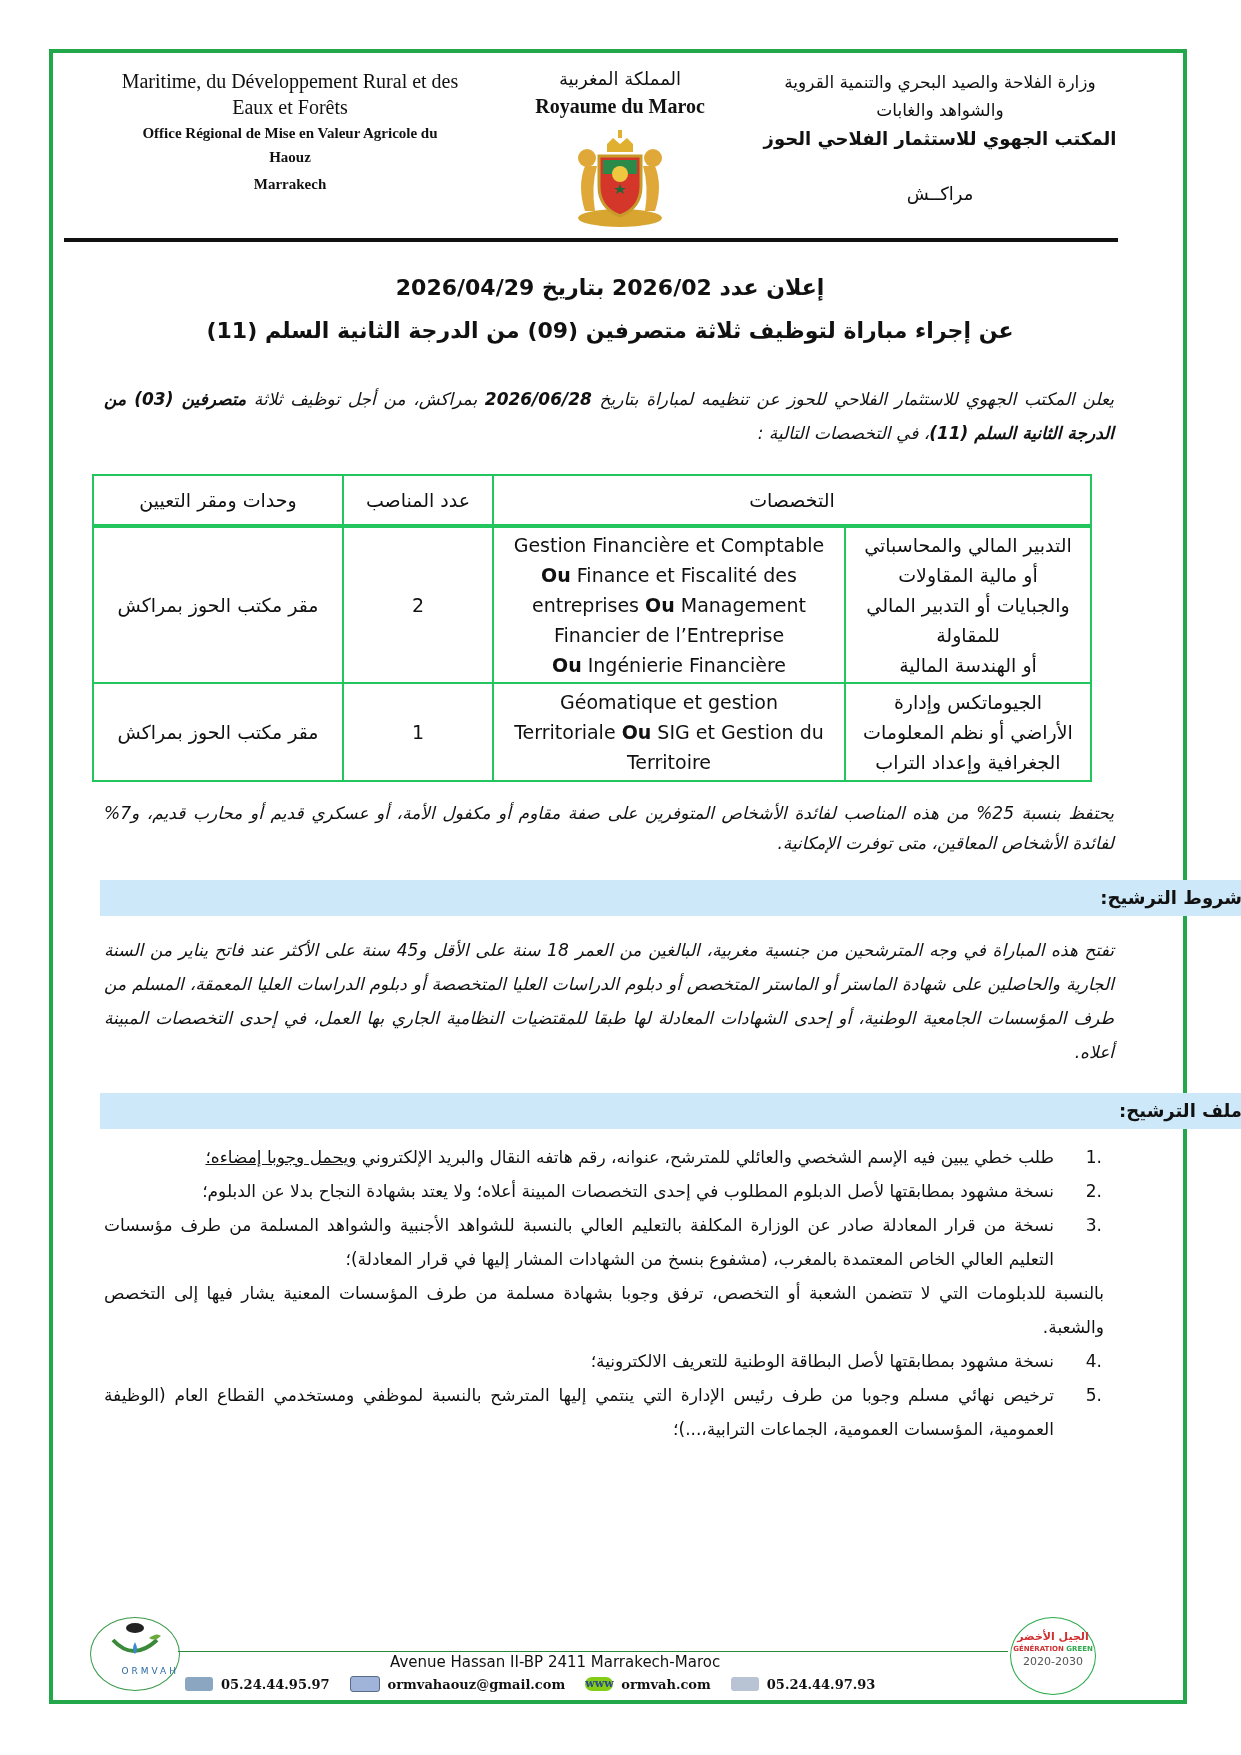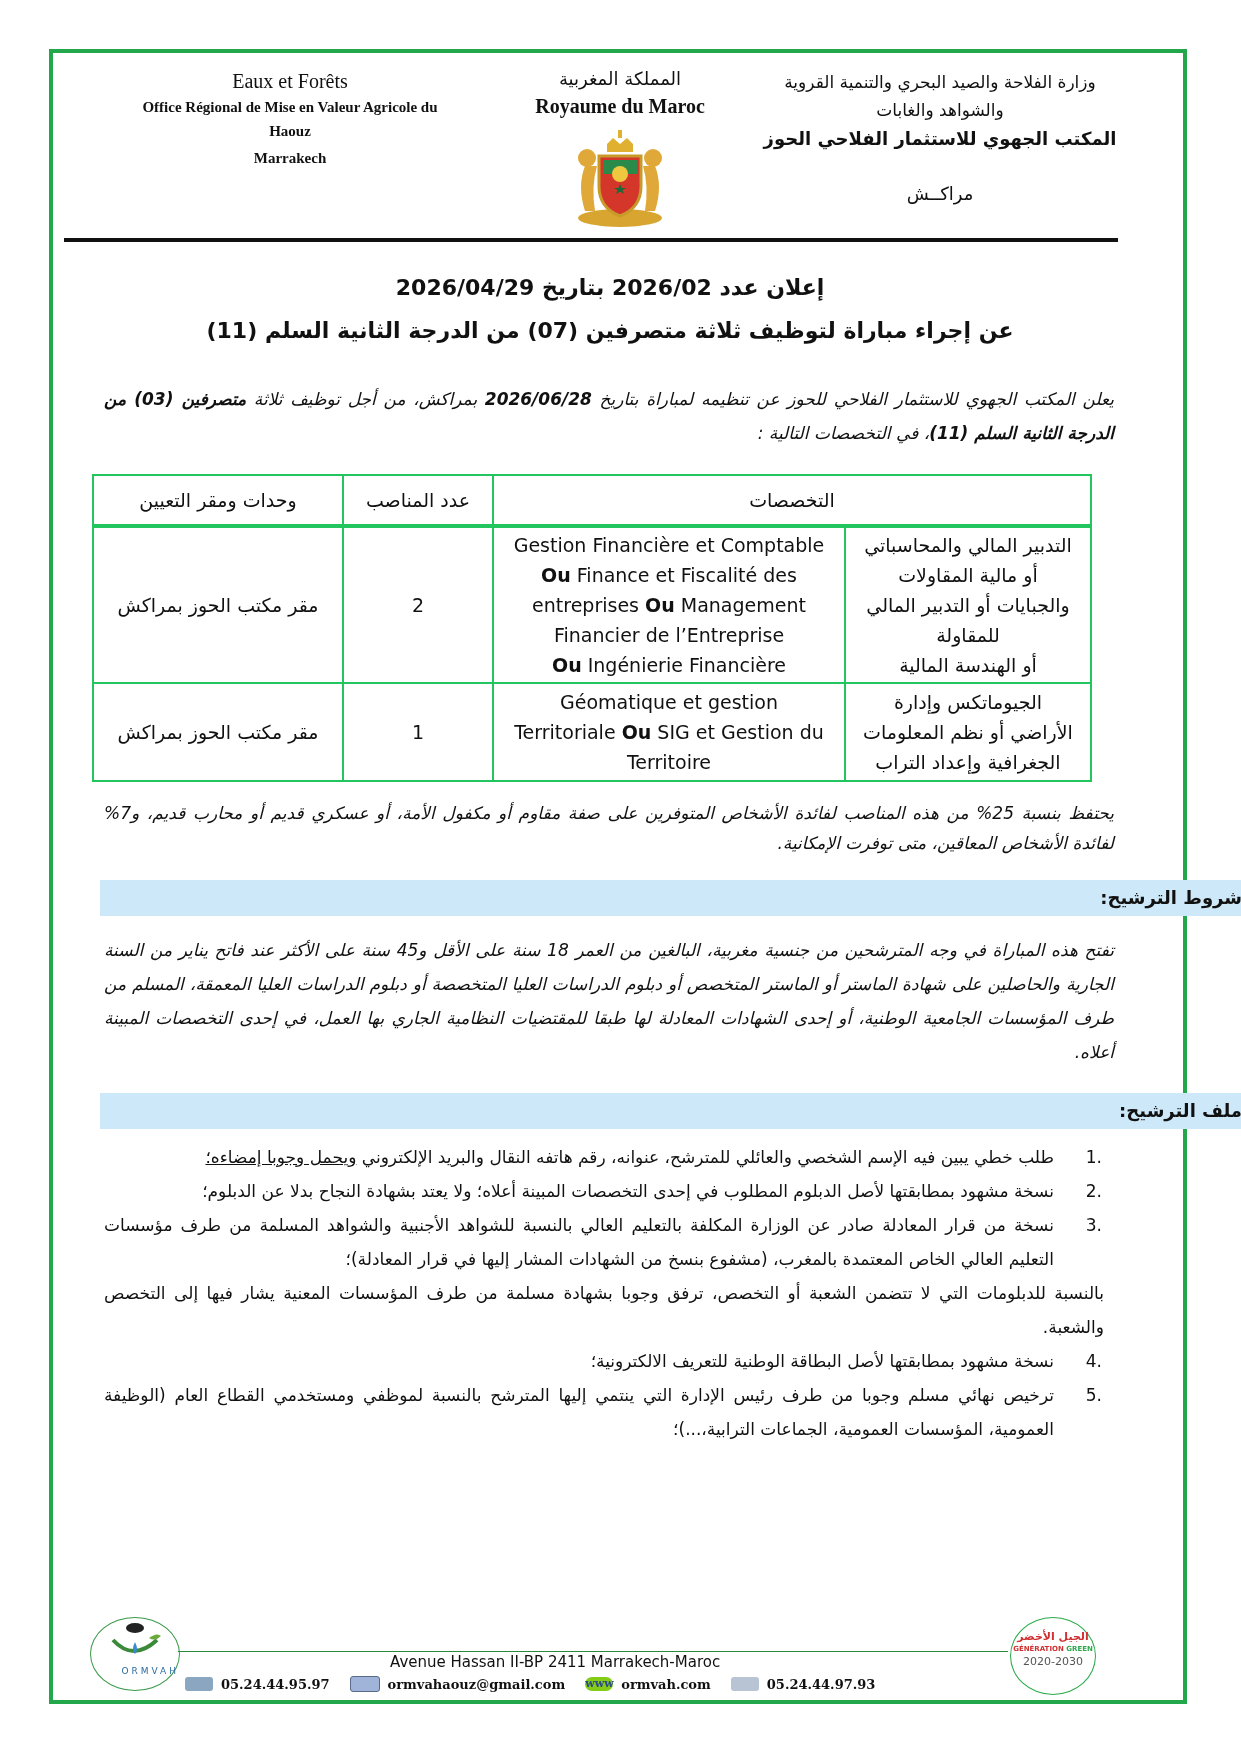--- a/index.html
+++ b/index.html
@@ -43,20 +43,21 @@
   .ico.mail { background:#9fb4d8; border:1px solid #5a6a8a; }
   .ico.www { background:#84cc16; border-radius:7px; font-size:11px; color:#2a4a8a; line-height:14px; }
   .ico.fax { background:#b8c4d4; }
 </style>
 </head>
 <body>
 
 <div class="frame"></div>
 
 <div class="hdr-left">
+  <div class="l1">Maritime, du Développement Rural et des</div>
   <div class="l1">Eaux et Forêts</div>
   <div class="l2">Office Régional de Mise en Valeur Agricole du</div>
   <div class="l2">Haouz</div>
   <div class="l3">Marrakech</div>
 </div>
 
 <div class="hdr-mid">
   <div class="ar">المملكة المغربية</div>
   <div class="fr">Royaume du Maroc</div>
   <div class="emblem">
@@ -79,21 +80,21 @@
 <div class="hdr-right">
   <div class="r1">وزارة الفلاحة والصيد البحري والتنمية القروية</div>
   <div class="r1">والشواهد والغابات</div>
   <div class="r2">المكتب الجهوي للاستثمار الفلاحي الحوز</div>
   <div class="r3">مراكــش</div>
 </div>
 
 <div class="hdr-rule"></div>
 
 <div class="title" style="top:275px;">إعلان عدد 2026/02 بتاريخ 2026/04/29</div>
-<div class="title" style="top:318px;">عن إجراء مباراة لتوظيف ثلاثة متصرفين (07) من الدرجة الثانية السلم (11)</div>
+<div class="title" style="top:318px;">عن إجراء مباراة لتوظيف ثلاثة متصرفين (09) من الدرجة الثانية السلم (11)</div>
 
 <div class="para" style="top:382px;">
   <span>يعلن المكتب الجهوي للاستثمار الفلاحي للحوز عن تنظيمه لمباراة بتاريخ </span><b>2026/06/28</b><span> بمراكش، من أجل توظيف ثلاثة </span><b>متصرفين (03) من الدرجة الثانية السلم (11)</b><span>، في التخصصات التالية :</span>
 </div>
 
 <table class="spec">
   <tbody>
       <tr>
     <th colspan="2" style="width:602px;">التخصصات</th>
     <th style="width:146px;">عدد المناصب</th>

